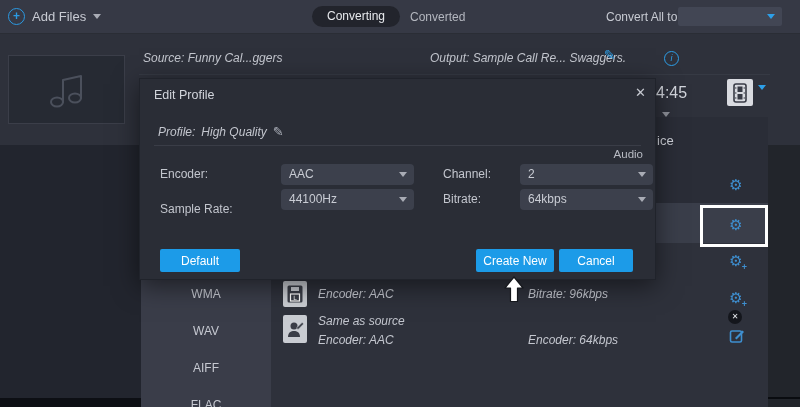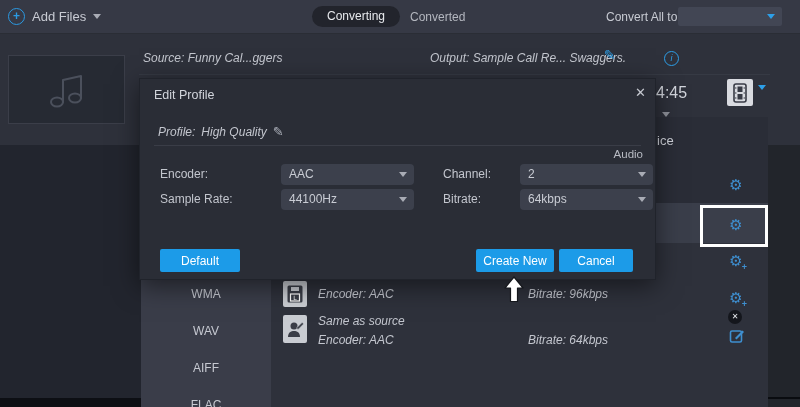--- a/index.html
+++ b/index.html
@@ -82,21 +82,21 @@
   .pencil-gray{font-size:13px;color:#aeb2bc;cursor:pointer;}
   .legend-line{position:absolute;left:14px;right:14px;top:66px;height:1px;background:#3a3d47;}
   .legend-text{position:absolute;left:0;right:0;top:65px;text-align:right;}
   .legend-text span{background:#2a2d36;padding:0 12px;font-size:11.5px;color:#b8bbc3;}
   .fld-label{position:absolute;font-size:12px;color:#c3c6ce;}
   .select{position:absolute;width:133px;height:21px;background:#3c404c;border-radius:4px;cursor:pointer;}
   .select .val{position:absolute;left:8px;top:3px;font-size:12px;color:#c9ccd4;}
   .select .caret{position:absolute;right:7px;top:8px;}
   .l-enc{left:20px;top:88px;} .s-enc{left:141px;top:85px;}
   .l-chn{left:303px;top:88px;} .s-chn{left:380px;top:85px;}
-  .l-smp{left:20px;top:113px;} .s-smp{left:141px;top:110px;}
+  .l-smp{left:20px;top:123px;} .s-smp{left:141px;top:110px;}
   .l-bit{left:303px;top:113px;} .s-bit{left:380px;top:110px;}
   .btn{position:absolute;top:170px;height:23px;background:#1c9be8;border:none;border-radius:2px;
        color:#fff;font-size:12px;font-family:inherit;cursor:pointer;padding:0;}
   .btn-default{left:20px;width:80px;}
   .btn-create{left:336px;width:78px;}
   .btn-cancel{left:419px;width:74px;}
 
   
   .hl-rect{left:700px;top:205px;width:62px;height:36px;border:3px solid #ffffff;z-index:60;}
   .arrow-ann{left:503px;top:276px;z-index:60;}
@@ -181,21 +181,21 @@
 
   <div class="abs prof-icon rowB-icon">
     <svg width="18" height="20" viewBox="0 0 18 20">
       <circle cx="8" cy="7" r="3.5" fill="#3a3d47"></circle>
       <path d="M2 18 C2 13.5 5 12 8 12 C11 12 14 13.5 14 18 Z" fill="#3a3d47"></path>
       <rect x="10.5" y="9" width="8" height="2.2" rx="0.6" transform="rotate(-45 10.5 9)" fill="#3a3d47" stroke="#c9ccd2" stroke-width="0.6"></rect>
     </svg>
   </div>
   <div class="abs txt rowB-name">Same as source</div>
   <div class="abs txt rowB-enc">Encoder: AAC</div>
-  <div class="abs txt rowB-bit">Bitrate: 64kbps</div>
+  <div class="abs txt rowB-bit">Encoder: 64kbps</div>
 
   <div class="abs gear g1">⚙</div>
   <div class="abs gear g2">⚙</div>
   <div class="abs gear g3"><span>⚙</span><span class="mini-plus">+</span></div>
   <div class="abs gear g4"><span>⚙</span><span class="mini-plus">+</span></div>
   <div class="abs x-circle">✕</div>
   <div class="abs edit-sq">
     <svg width="16" height="16" viewBox="0 0 16 16">
       <rect x="1.5" y="3" width="11" height="11" rx="1.5" fill="none" stroke="#3e8fd0" stroke-width="1.6"></rect>
       <path d="M6 10 L13.5 2.5 L15 4 L7.5 11.5 Z" fill="#3e8fd0"></path>

